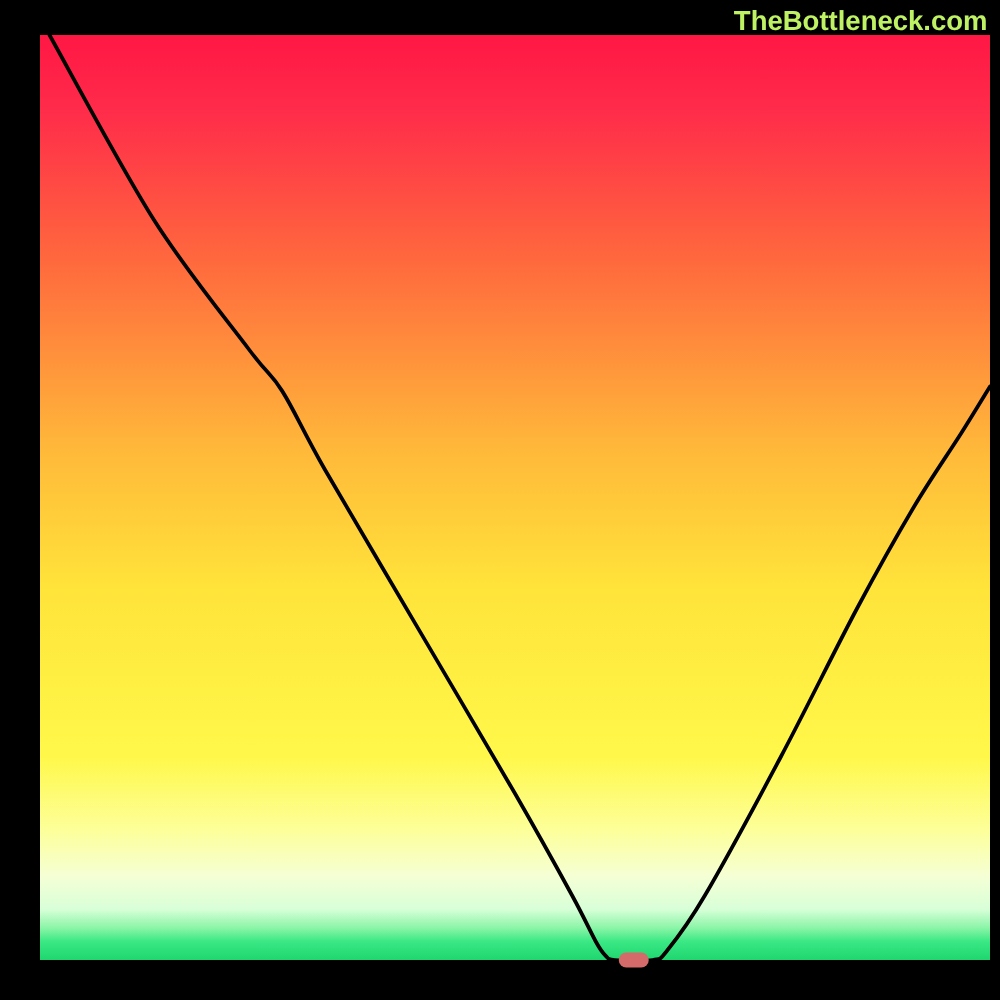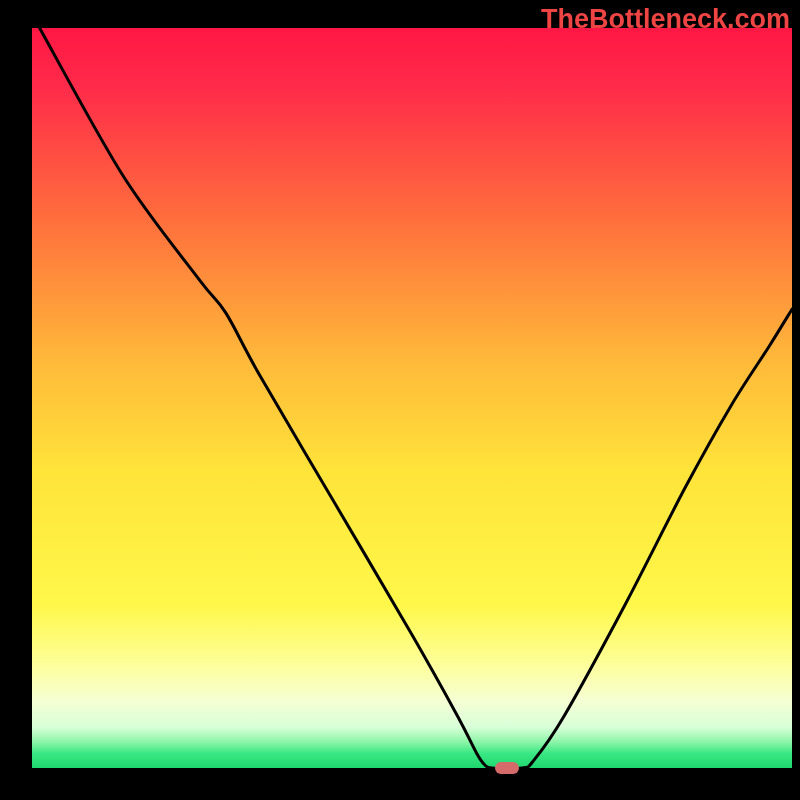--- a/index.html
+++ b/index.html
@@ -8,22 +8,22 @@
     position: absolute;
     top: 0;
     left: 0;
     width: 800px;
     height: 800px;
   }
   .watermark {
     position: absolute;
     top: 4px;
     right: 10px;
-    color: #ef4444;
-    font-size: 27px;
+    color: #bef264;
+    font-size: 22px;
     font-weight: bold;
     z-index: 10;
   }
 </style>
 </head>
 <body>
 
 <div class="chart-container">
   <svg id="chart-svg" width="800" height="800" viewBox="0 0 800 800">
     <defs>

